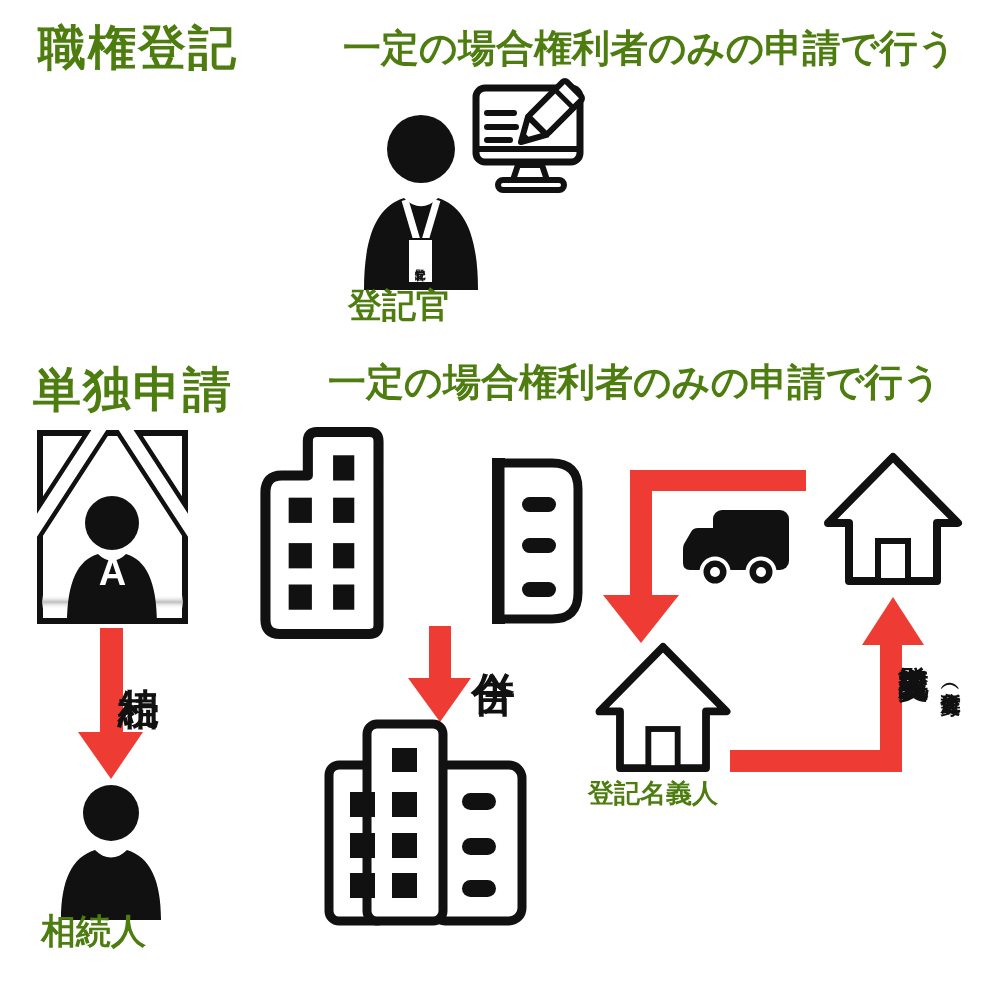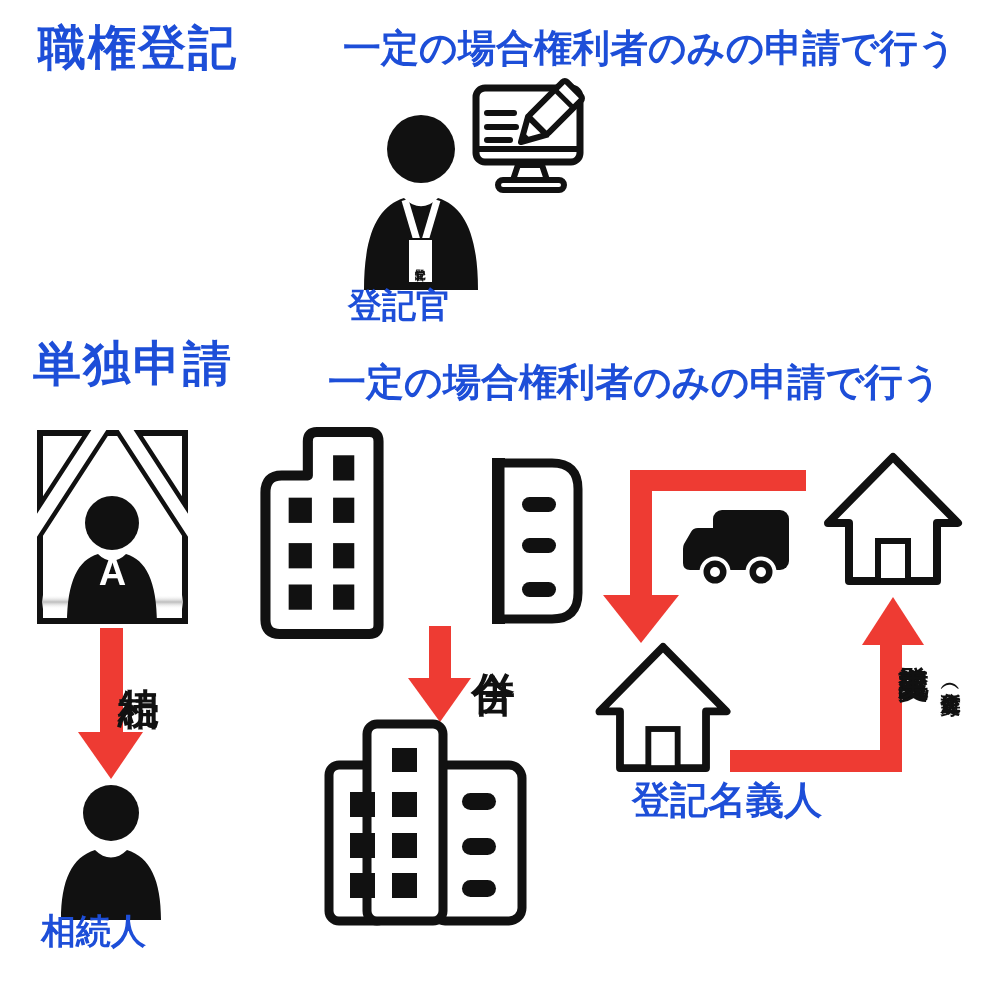--- a/index.html
+++ b/index.html
@@ -1,19 +1,19 @@
 <!DOCTYPE html>
 <html><head>
 <meta charset="utf-8">
 <style>
   html,body{margin:0;padding:0;background:#fff;}
   .canvas{position:relative;width:1000px;height:1000px;background:#ffffff;overflow:hidden;
           font-family:"Liberation Sans","DejaVu Sans",sans-serif;color:#111;}
   .abs{position:absolute;}
-  .t{font-weight:900;color:#1d4ed8;white-space:nowrap;line-height:1.15;}
+  .t{font-weight:900;color:#4d7c0f;white-space:nowrap;line-height:1.15;}
   .vt{writing-mode:vertical-rl;text-orientation:mixed;font-weight:900;color:#111;line-height:1.05;letter-spacing:1px;}
   .title{font-size:48px;letter-spacing:2px;}
   .hdr{font-size:38px;letter-spacing:0px;}
   .lbl{font-size:34px;text-align:left;}
   svg{display:block;overflow:visible;}
   .ink{stroke:#111;fill:#fff;}
   .badge{background:#fff;border:2px solid #111;box-sizing:border-box;display:flex;align-items:center;justify-content:center;}
   .badge .vt{font-size:10.5px;letter-spacing:0;line-height:1;}
   .a-letter{color:#fff;font-weight:900;font-size:38px;text-align:center;}
 </style>
@@ -49,21 +49,21 @@
     <g stroke="#fff" stroke-width="7">
       <line x1="47" y1="88" x2="60" y2="132"></line>
       <line x1="79" y1="88" x2="66" y2="132"></line>
     </g>
   </svg>
   <div class="abs badge" style="left:407px;top:238px;width:27px;height:46px;">
     <span class="vt">登記官</span>
   </div>
   <div class="abs t lbl" style="left:348px;top:286px;width:148px;">登記官</div>
 
-  <div class="abs t title" style="left:33px;top:336px;">単独申請</div>
+  <div class="abs t title" style="left:33px;top:362px;">単独申請</div>
   <div class="abs t hdr" style="left:328px;top:361px;">一定の場合権利者のみの申請で行う</div>
 
   <svg class="abs" style="left:36px;top:429px;" width="153" height="196" viewBox="0 0 153 196">
     <defs>
       <clipPath id="pclip">
           <rect x="1" y="1" width="151" height="194"></rect>
         </clipPath>
       <linearGradient id="gstrip" x1="0" y1="0" x2="0" y2="1">
         <stop offset="0" stop-color="#ffffff" stop-opacity="0"></stop>
         <stop offset="0.5" stop-color="#bdbdbd"></stop>
@@ -164,18 +164,18 @@
 
   <svg class="abs" style="left:726px;top:591px;" width="204" height="186" viewBox="0 0 204 186">
     <rect x="4" y="159" width="172" height="22" fill="#ee3b33"></rect>
     <rect x="154" y="52" width="22" height="129" fill="#ee3b33"></rect>
     <polygon points="136,54 198,54 167,6" fill="#ee3b33"></polygon>
   </svg>
 
   <svg class="abs" style="left:593px;top:642px;" width="140" height="131" viewBox="0 0 136 134">
     <use href="#house-shape"></use>
   </svg>
-  <div class="abs t lbl" style="left:588px;top:779px;width:166px;font-size:38px;margin-left:44px;">登記名義人</div>
+  <div class="abs t lbl" style="left:588px;top:779px;width:166px;font-size:26px;">登記名義人</div>
 
   <div class="abs vt" style="left:898px;top:642px;font-size:30px;">登記名義人変更</div>
   <div class="abs vt" style="left:940px;top:676px;font-size:20px;">（住所変更等）</div>
 
 </div>
 
 </body></html>

